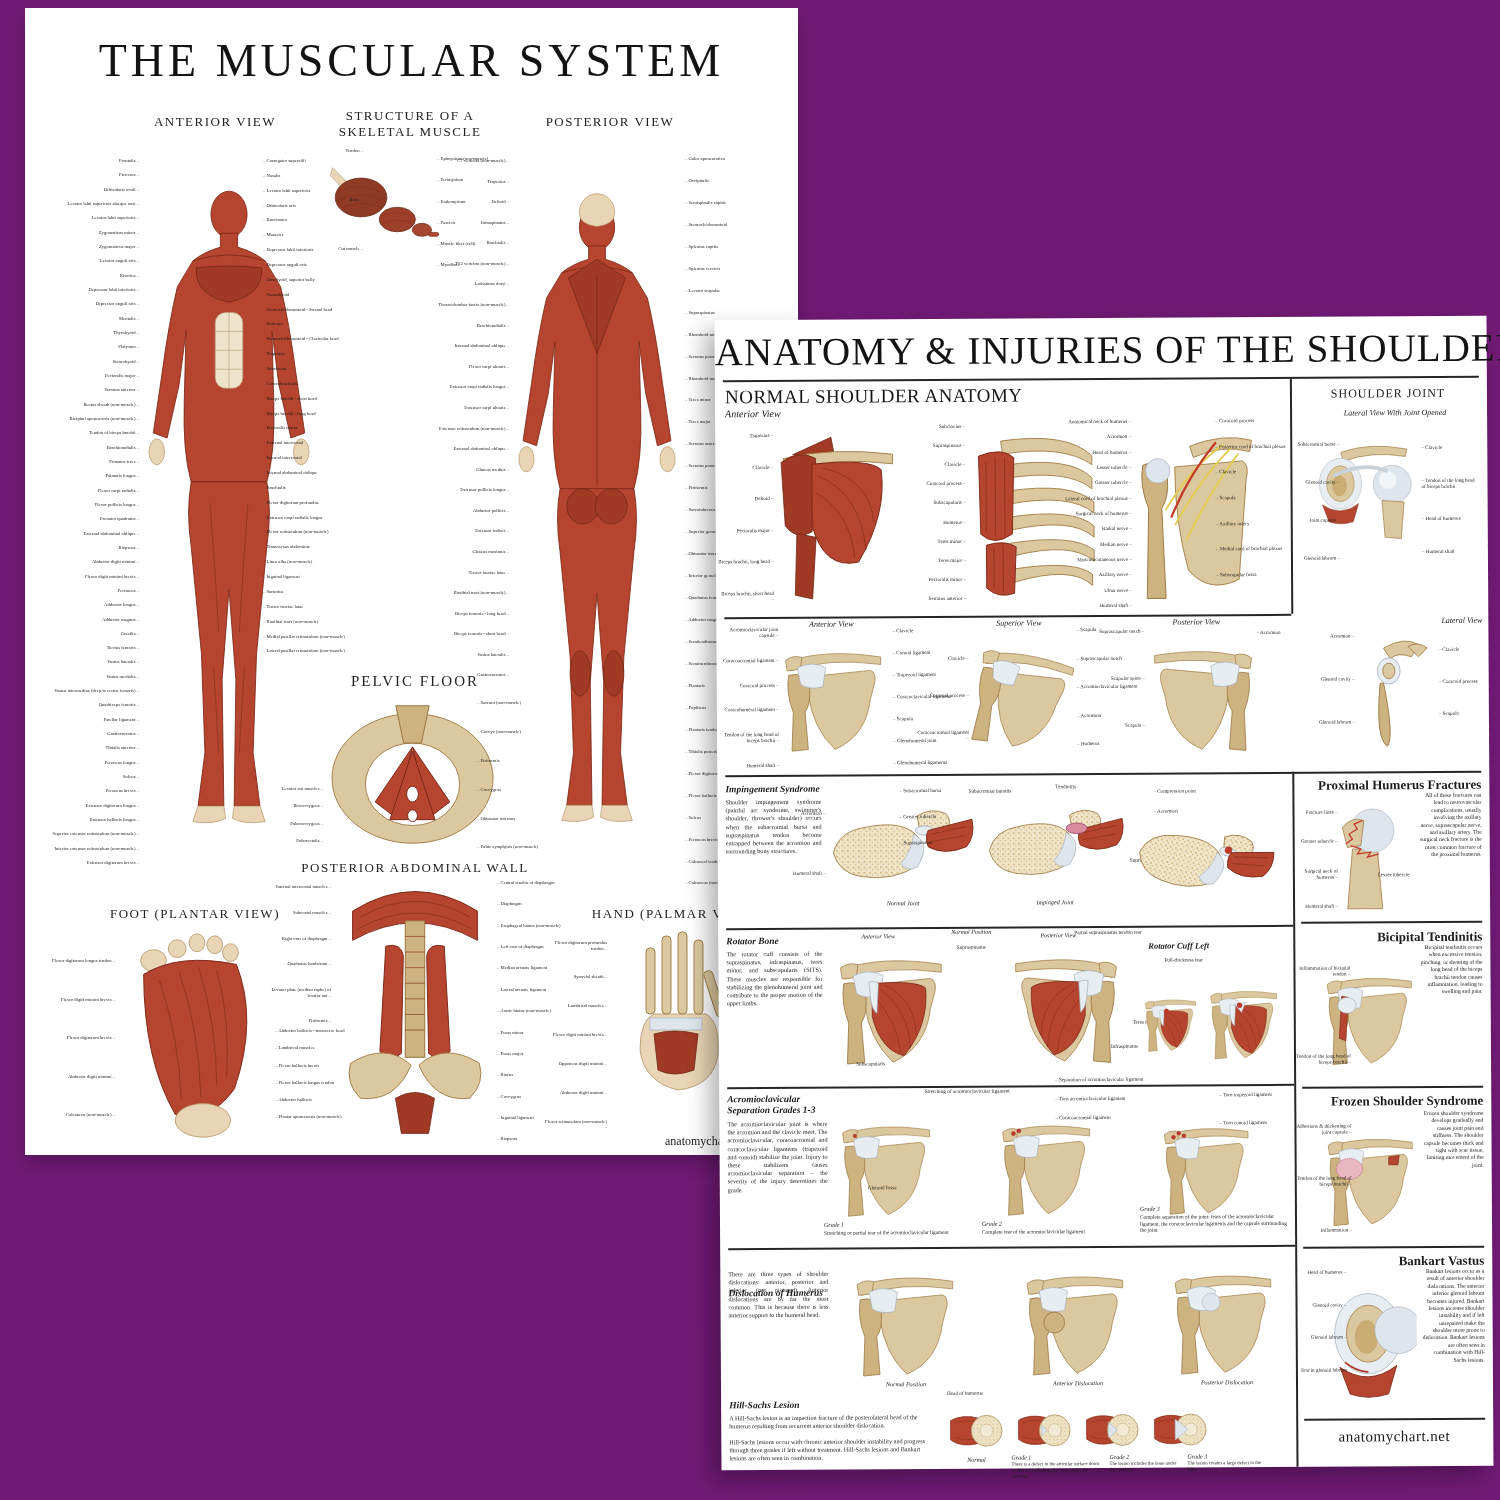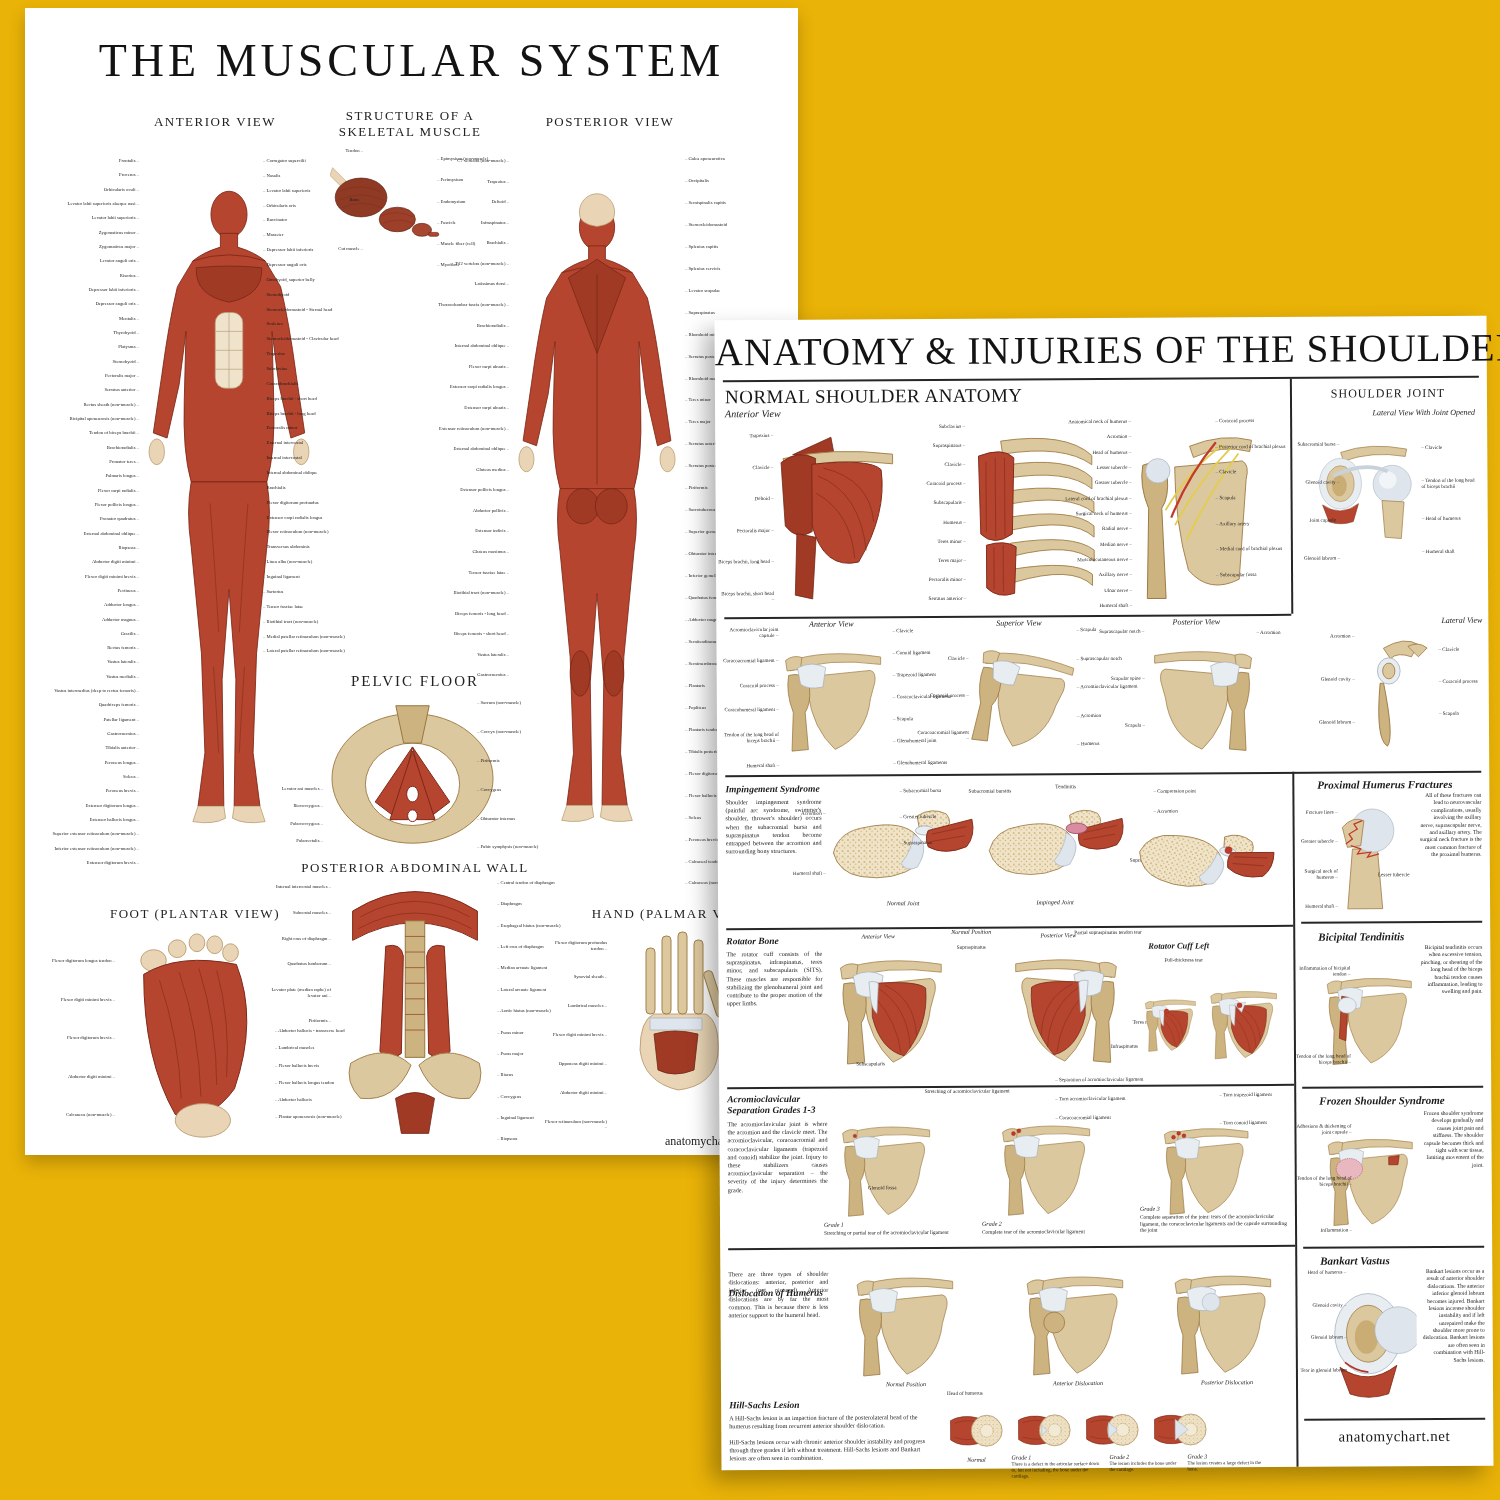--- a/index.html
+++ b/index.html
@@ -1,35 +1,35 @@
 <!DOCTYPE html>
 <html><head>
 <meta charset="utf-8">
 <style>
   html,body{margin:0;padding:0}
   body{background:#fbfaf8;font-family:"Liberation Serif",serif;color:#1b1b1b}
-  .stage{position:relative;width:1500px;height:1500px;background:#eab308;overflow:hidden}
+  .stage{position:relative;width:1500px;height:1500px;background:#701a75;overflow:hidden}
   .poster{position:absolute;background:#ffffff}
   #posterL{left:25px;top:8px;width:773px;height:1147px;box-shadow:0 8px 16px rgba(0,0,0,.22);z-index:1}
   #posterR{left:718px;top:318px;width:772px;height:1150px;box-shadow:-10px 10px 22px rgba(0,0,0,.30);z-index:3;transform:rotate(-0.35deg)}
   .abs{position:absolute}
   .h1m{font-size:46px;line-height:1;letter-spacing:4px;text-align:center;color:#131313;white-space:nowrap}
   .h1s{font-size:39px;line-height:1;letter-spacing:1px;text-align:center;color:#131313;white-space:nowrap}
   .h2{font-size:13px;line-height:1.25;letter-spacing:1.5px;text-align:center;color:#222}
   .h2b{font-size:15px;letter-spacing:2px}
   .h3{font-size:19px;letter-spacing:.5px;color:#161616}
   .sjT{font-size:12px;letter-spacing:1px;text-align:center}
   .it{font-style:italic}
   .vT{font-style:italic;font-size:8px;text-align:center}
   .secT{font-style:italic;font-weight:bold;font-size:9.5px;line-height:1.15}
   .body{font-size:6.2px;line-height:1.32;text-align:justify}
   .cap{font-style:italic;font-size:6.2px;line-height:1.2;text-align:center}
   .capI{font-style:italic;font-size:6px;line-height:1.2}
   .capd{font-size:5.3px;line-height:1.25}
-  .sbT{font-style:italic;font-weight:bold;font-size:11px;text-align:left;line-height:1.1}
+  .sbT{font-weight:bold;font-size:13px;text-align:right;line-height:1.1}
   .sbB{font-size:5.6px;line-height:1.32;text-align:right}
   .wm{font-size:15px;letter-spacing:.5px;text-align:center}
   .wmL{font-size:12px}
   .lblcol{position:absolute;display:flex;flex-direction:column;justify-content:space-between}
   .lblcol.r{text-align:right}
   .lbl{font-family:"Liberation Serif",serif;font-size:4.7px;line-height:1.18;color:#1c1c1c}
   .lblcol.l .lbl::before{content:"– ";color:#666}
   .lblcol.r .lbl::after{content:" –";color:#666}
   .sh .lbl{font-size:5.1px}
   .slbl{position:absolute;font-size:5.2px;line-height:1.15;color:#1c1c1c}
@@ -556,21 +556,21 @@
         <div class="lbl">Coracoid process</div>
         <div class="lbl">Posterior cord of brachial plexus</div>
         <div class="lbl">Clavicle</div>
         <div class="lbl">Scapula</div>
         <div class="lbl">Axillary artery</div>
         <div class="lbl">Medial cord of brachial plexus</div>
         <div class="lbl">Subscapular fossa</div>
       </div>
 
     <div class="abs sjT" style="left:583px;top:70px;width:180px">SHOULDER JOINT</div>
-    <div class="abs it" style="left:600px;top:92px;width:160px;font-size:8px;text-align:right;line-height:1.2">Lateral View With Joint Opened</div>
+    <div class="abs it" style="left:600px;top:92px;width:160px;font-size:8px;text-align:center;line-height:1.2">Lateral View With Joint Opened</div>
     <svg class="fig" viewBox="0 0 150 140" style="left:596px;top:118px;width:110px;height:112px">
         <use href="#fig-joint" width="150" height="140"></use>
       </svg>
     <div class="lblcol r" style="left:578px;top:124px;width:46px;height:120px">
         <div class="lbl">Subacromial bursa</div>
         <div class="lbl">Glenoid cavity</div>
         <div class="lbl">Joint capsule</div>
         <div class="lbl">Glenoid labrum</div>
       </div>
     <div class="lblcol l" style="left:706px;top:128px;width:58px;height:110px">

